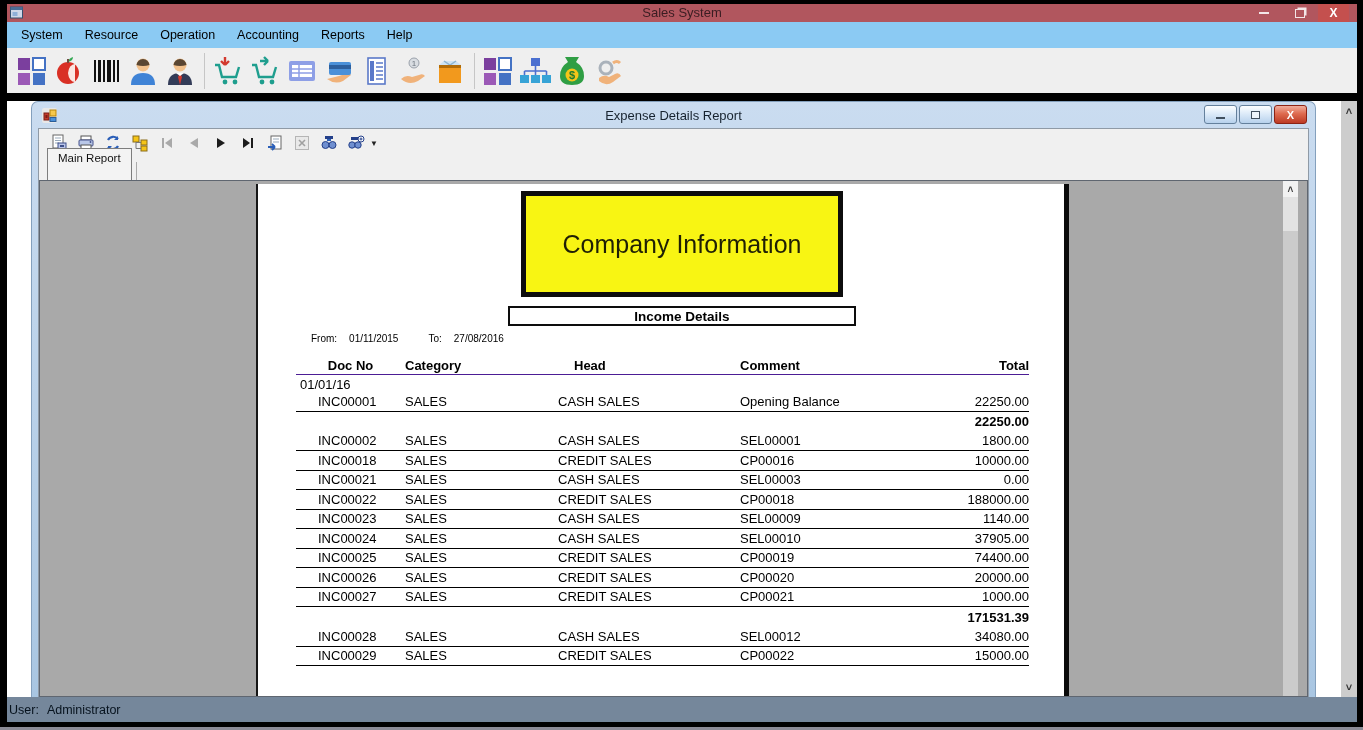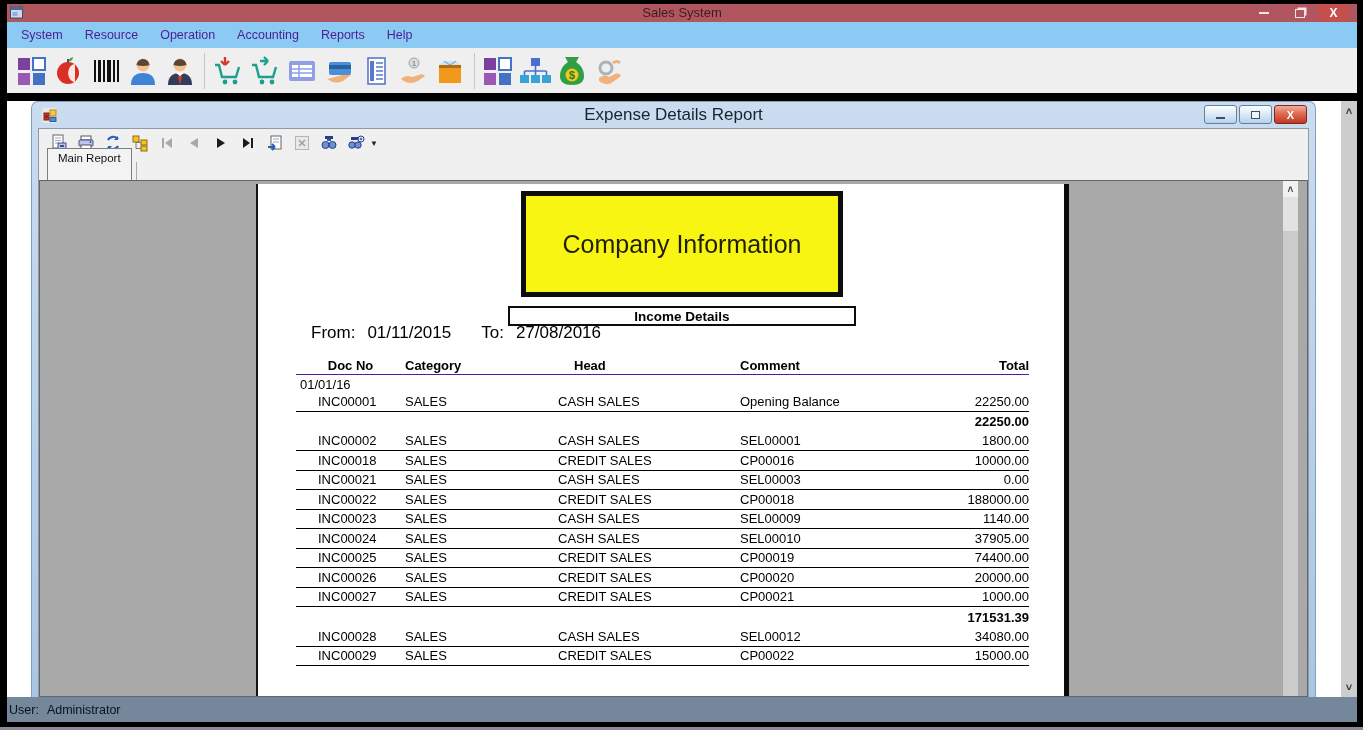--- a/index.html
+++ b/index.html
@@ -12,38 +12,38 @@
   .titlebar{position:absolute;left:7px;top:4px;width:1350px;height:18px;background:#b1565e;}
   .app-icon{position:absolute;left:3px;top:2px;width:13px;height:13px}
   .app-title{position:absolute;left:0;right:0;top:1px;text-align:center;font-size:13px;color:#3a1d22;font-weight:400}
   .win-btn{position:absolute;top:0;height:18px;display:flex;align-items:center;justify-content:center;cursor:default}
   .wb-min{right:80px;width:26px}
   .wb-min i{display:block;width:10px;height:0;border-bottom:2px solid #f3e6e8}
   .wb-max{right:44px;width:26px}
   .wb-max i{display:block;width:8px;height:7px;border:1.5px solid #f3e6e8;box-shadow:2px -2px 0 -0.5px #f3e6e8}
   .wb-close{right:8px;width:31px;background:#c4504e;color:#fff;font-size:12px;font-weight:bold}
   .menubar{position:absolute;left:7px;top:22px;width:1350px;height:26px;background:#8bcaf3;display:flex;align-items:center;padding-left:3px;box-sizing:border-box}
-  .menu-item{font-size:12.5px;color:#4c1d95;padding:4px 11px;cursor:default}
+  .menu-item{font-size:12.5px;color:#000000;padding:4px 11px;cursor:default}
   .toolbar{position:absolute;left:7px;top:48px;width:1350px;height:45px;background:#efefef;display:flex;align-items:center;padding-left:8px;box-sizing:border-box}
   .tb-icon{width:34px;height:34px;margin-right:3px;display:flex;align-items:center;justify-content:center}
   .tb-icon svg{width:32px;height:32px}
   .tb-sep{width:1px;height:36px;background:#c6c6c6;margin:0 6px 0 4px}
   
   .mdi{position:absolute;left:7px;top:101px;width:1350px;height:596px;background:#fff;overflow:hidden}
   .mdi-vscroll{position:absolute;left:1334px;top:0;width:16px;height:596px;background:#cdcdcd}
   .mdi-vscroll .arr{position:absolute;left:0;width:16px;height:16px;display:flex;align-items:center;justify-content:center;color:#333;font-size:11px;font-weight:bold}
   .mdi-vscroll .arr.up{top:2px}
   .mdi-vscroll .arr.down{bottom:2px}
   
   .child{position:absolute;left:24px;top:0;width:1285px;height:596px;
     background:linear-gradient(180deg,#cadcf0,#a9c6e2);
     border:1px solid #84a0bd;border-bottom:none;border-radius:7px 7px 0 0;
     box-sizing:border-box;padding:0 6px;display:flex;flex-direction:column}
   .child-titlebar{height:26px;position:relative;display:flex;align-items:center;flex:0 0 auto}
-  .child-title{position:absolute;left:0;right:0;text-align:center;font-size:17px;color:#17232f}
+  .child-title{position:absolute;left:0;right:0;text-align:center;font-size:13px;color:#17232f}
   .form-icon{margin-left:4px;width:15px;height:15px}
   .child-btns{position:absolute;right:2px;top:3px;display:flex;gap:2px}
   .cb{width:31px;height:17px;border:1px solid #64809c;border-radius:3px;
     background:linear-gradient(#feffff,#ddebf9 45%,#b7d1ec);
     display:flex;align-items:center;justify-content:center;cursor:default}
   .cb-min i{display:block;width:9px;height:0;border-bottom:2px solid #41505f;margin-top:6px}
   .cb-restore i{display:block;width:7px;height:6px;border:1.5px solid #41505f;background:#eef5fc}
   .cb-close{background:linear-gradient(#f0ad9d,#de6b50 45%,#bd3a24);border-color:#8c2314;color:#fff;font-size:11px;font-weight:bold}
   .child-body{flex:1;background:#f0f0f0;border:1px solid #8f9aa6;border-bottom:none;display:flex;flex-direction:column;min-height:0}
   .viewer-toolbar{height:28px;flex:0 0 auto;display:flex;align-items:center;padding-left:10px;gap:7px}
@@ -54,21 +54,21 @@
   .tab{height:32px;box-sizing:border-box;border:1px solid #7d7d7d;border-bottom:none;background:#f3f3f3;padding:3px 10px 0 10px;font-size:11.5px;color:#111}
   .tab-divider{width:1px;height:18px;background:#aaa;margin-left:4px}
   .report-panel{flex:1;border:1px solid #5f6670;background:#a9a9a9;position:relative;overflow:hidden;min-height:0}
   
   .page{position:absolute;left:216px;top:3px;width:806px;height:560px;background:#fff;
     border-left:2px solid #161616;border-right:5px solid #0b0b0b}
   .company-box{position:absolute;left:263px;top:7px;width:312px;height:96px;background:#f8f513;border:5px solid #0d0d0d;
     display:flex;align-items:center;justify-content:center;font-size:25px;color:#1f1f05}
   .income-box{position:absolute;left:250px;top:122px;width:344px;height:16px;border:2px solid #0d0d0d;
     display:flex;align-items:center;justify-content:center;font-size:13.5px;font-weight:bold;color:#000}
-  .range-line{position:absolute;left:53px;top:139px;font-size:17px;color:#000;display:flex}
+  .range-line{position:absolute;left:53px;top:149px;font-size:10px;color:#000;display:flex}
   .range-line .lab{margin-right:12px}
   .range-line .val{margin-right:30px}
   .rtable{position:absolute;left:38px;top:173px;width:733px;font-size:13px;color:#000}
   .thead{display:flex;align-items:flex-end;font-weight:bold;height:16px;border-bottom:1px solid #4c1d95;padding-bottom:1px}
   .c1{width:109px;box-sizing:border-box}
   .c2{width:153px}
   .c3{width:182px}
   .c4{width:216px}
   .c5{flex:1;text-align:right}
   .thead .c1{text-align:center}

